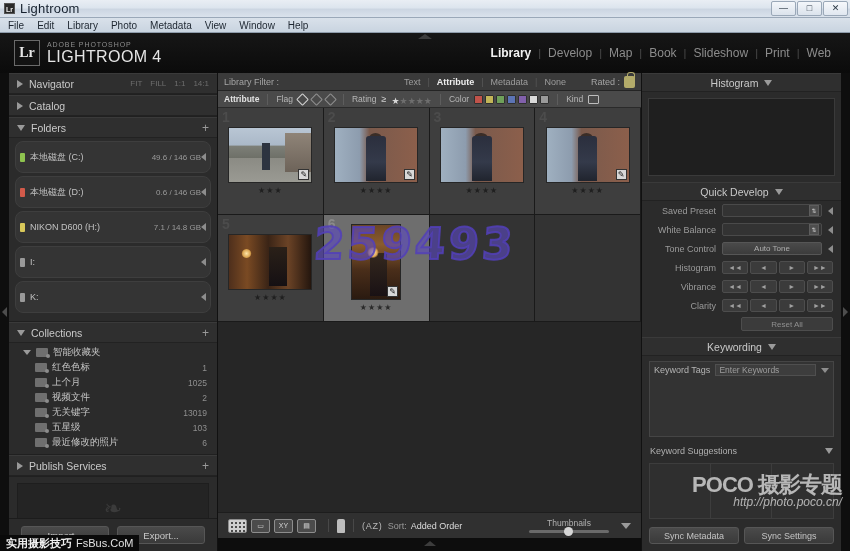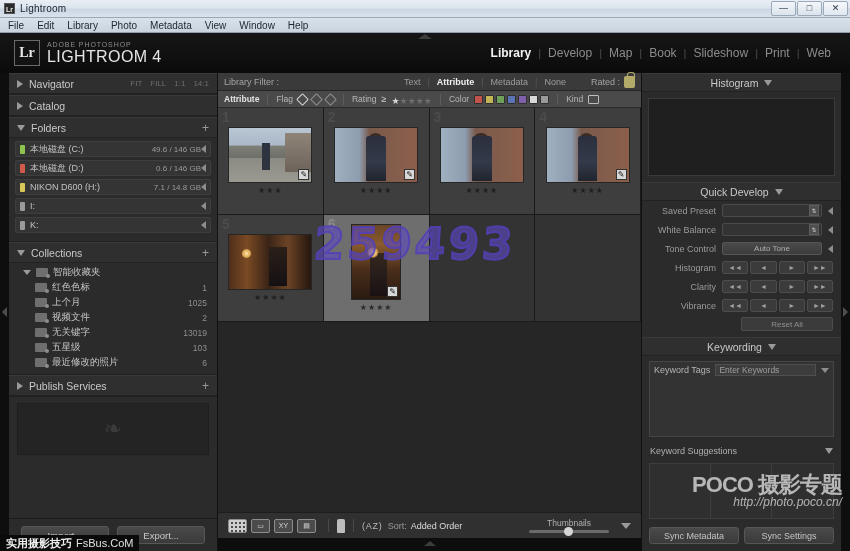--- a/index.html
+++ b/index.html
@@ -20,21 +20,21 @@
     position: absolute; left: 0; top: 0; width: 850px; height: 18px;
     background: linear-gradient(to bottom, #e9eef4 0%, #dde5ee 45%, #ccd6e2 55%, #dae2ec 100%);
     border-bottom: 1px solid #9aa8b8;
     display: flex; align-items: center;
   }
   .tb-icon {
     width: 11px; height: 11px; margin-left: 4px; margin-right: 5px;
     background: #2a2a2a; color: #eee; font-size: 7px; line-height: 11px;
     text-align: center; border: 1px solid #555; font-weight: bold;
   }
-  .tb-title { font-size: 10px; color: #16212e; letter-spacing: .2px; }
+  .tb-title { font-size: 13px; color: #16212e; letter-spacing: .2px; }
   .tb-buttons { margin-left: auto; display: flex; height: 16px; margin-right: 2px; }
   .tb-btn {
     width: 25px; height: 15px; margin-left: 1px;
     background: linear-gradient(to bottom,#f3f6fa,#dbe3ec);
     border: 1px solid #9aa8b8; border-radius: 2px;
     display: flex; align-items: center; justify-content: center;
     font-size: 9px; color: #2b3844;
   }
   .tb-btn.close { background: linear-gradient(to bottom,#f6f8fb,#e0e7f0); }
 
@@ -106,22 +106,22 @@
   }
   .ptri.collapsed { border-top: 4px solid transparent; border-bottom: 4px solid transparent; border-left: 6px solid #9a9a9a; }
   .ptri.open { border-left: 4px solid transparent; border-right: 4px solid transparent; border-top: 6px solid #9a9a9a; }
   .panel-title { font-size: 10.5px; color: #c9c9c9; }
   .nav-modes { margin-left: auto; display: flex; gap: 8px; }
   .nav-mode { font-size: 8px; color: #6e6e6e; }
   .plus { margin-left: auto; font-size: 12px; color: #9a9a9a; line-height: 1; }
 
   .folder-list { padding: 3px 6px 5px 6px; }
   .folder-row {
-    height: 16px; margin-bottom: 3px; background: #343434;
-    border: 1px solid #3e3e3e; border-radius: 2px;
+    height: 32px; margin-bottom: 3px; background: #343434;
+    border: 1px solid #3e3e3e; border-radius: 8px;
     display: flex; align-items: center; padding: 0 4px;
   }
   .vol-dot { width: 5px; height: 9px; margin-right: 5px; border-radius: 1px; }
   .folder-name { font-size: 9px; color: #c2c2c2; white-space: nowrap; overflow: hidden; }
   .folder-size { margin-left: auto; font-size: 8px; color: #9b9b9b; }
   .folder-arrow {
     width: 0; height: 0; border-top: 4px solid transparent; border-bottom: 4px solid transparent;
     border-right: 5px solid #8d8d8d;
   }
 
@@ -765,37 +765,37 @@
         <div class="qd-row">
           <div class="qd-label">Histogram</div>
           <div class="qd-steps">
               <div class="qd-step">◄◄</div>
               <div class="qd-step">◄</div>
               <div class="qd-step">►</div>
               <div class="qd-step">►►</div>
             </div>
         </div>
         <div class="qd-row">
+          <div class="qd-label">Vibrance</div>
+          <div class="qd-steps">
+              <div class="qd-step">◄◄</div>
+              <div class="qd-step">◄</div>
+              <div class="qd-step">►</div>
+              <div class="qd-step">►►</div>
+            </div>
+        </div>
+        <div class="qd-row">
           <div class="qd-label">Clarity</div>
           <div class="qd-steps">
               <div class="qd-step">◄◄</div>
               <div class="qd-step">◄</div>
               <div class="qd-step">►</div>
               <div class="qd-step">►►</div>
             </div>
         </div>
-        <div class="qd-row">
-          <div class="qd-label">Vibrance</div>
-          <div class="qd-steps">
-              <div class="qd-step">◄◄</div>
-              <div class="qd-step">◄</div>
-              <div class="qd-step">►</div>
-              <div class="qd-step">►►</div>
-            </div>
-        </div>
 
         <div class="reset-row">
           <div class="reset-btn">Reset All</div>
         </div>
 
         <div class="rp-head">
           <div class="rp-title">Keywording</div>
           <div class="rp-caret"></div>
         </div>
         <div class="kw-box">

